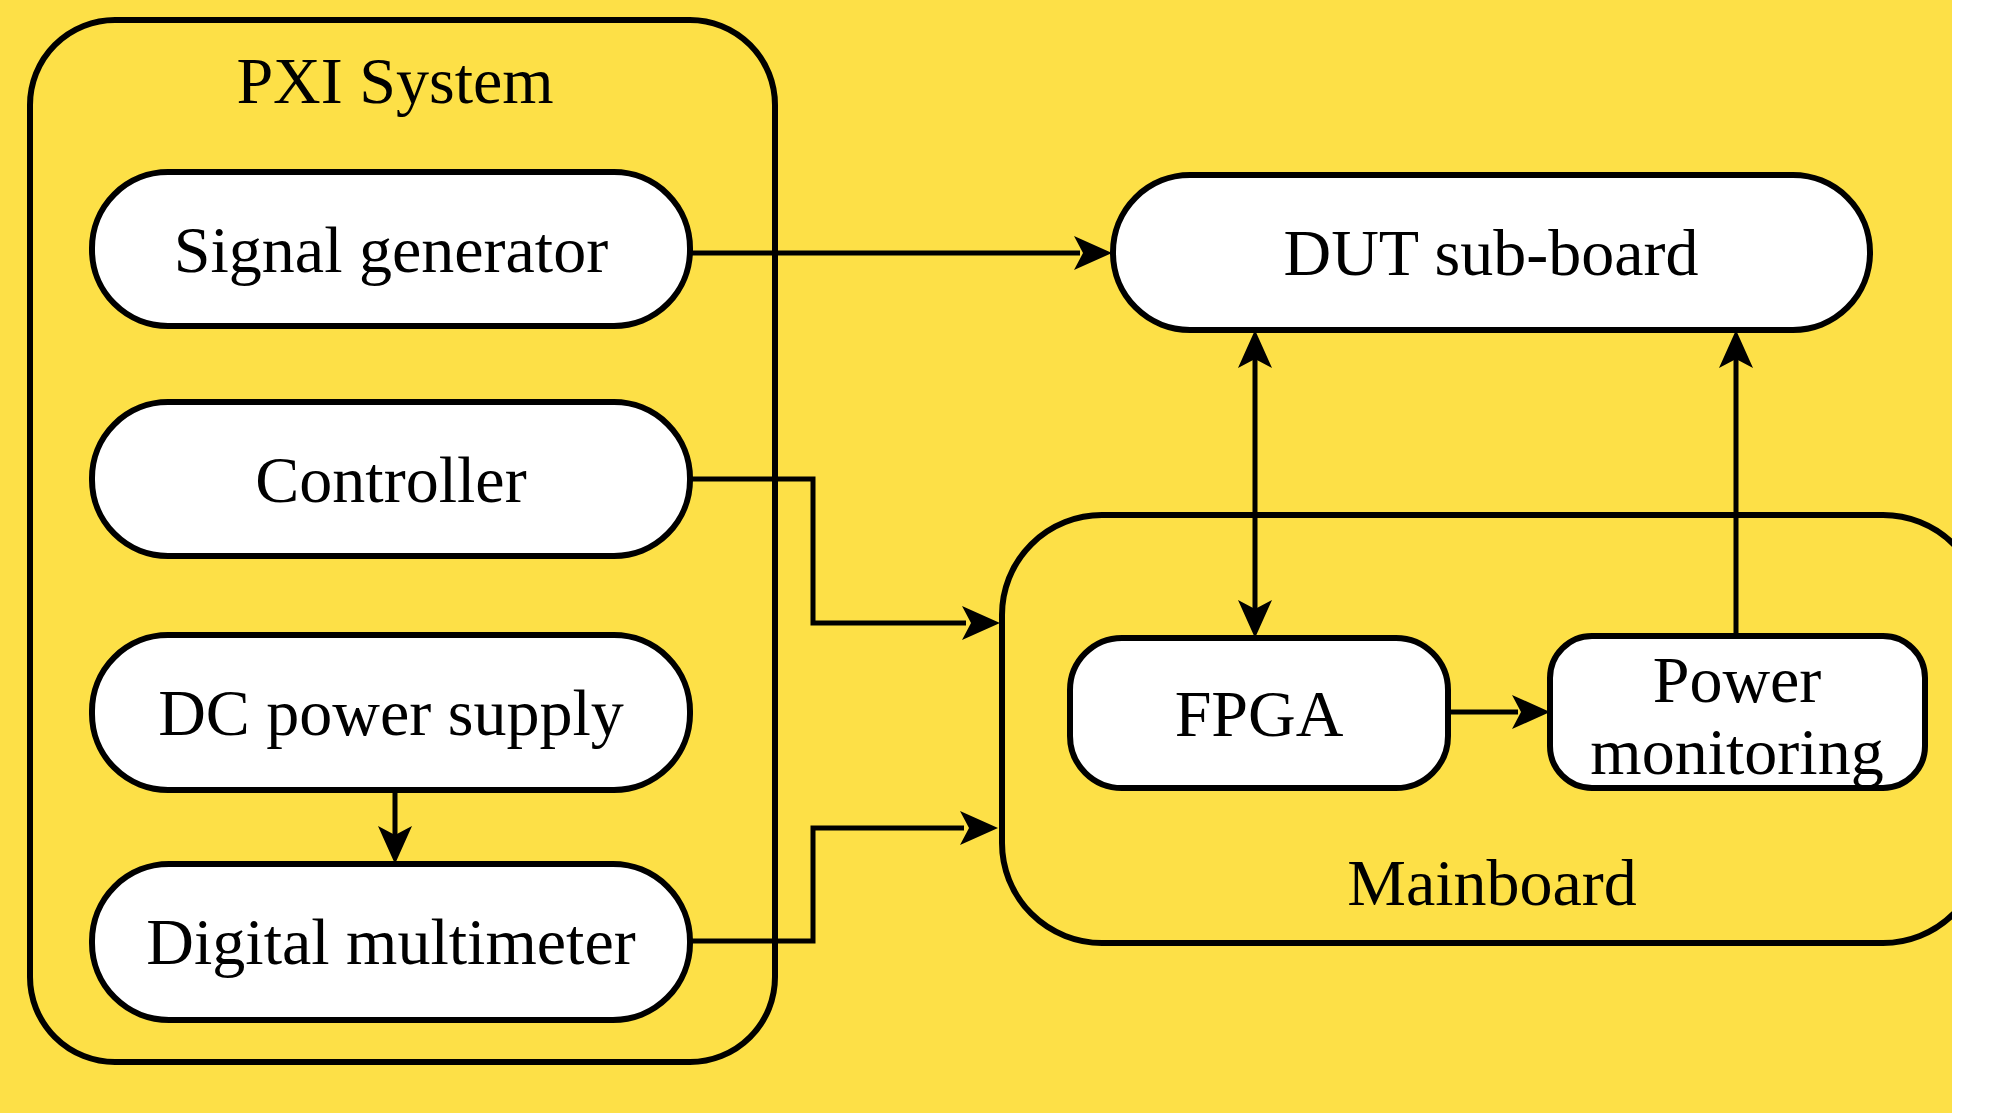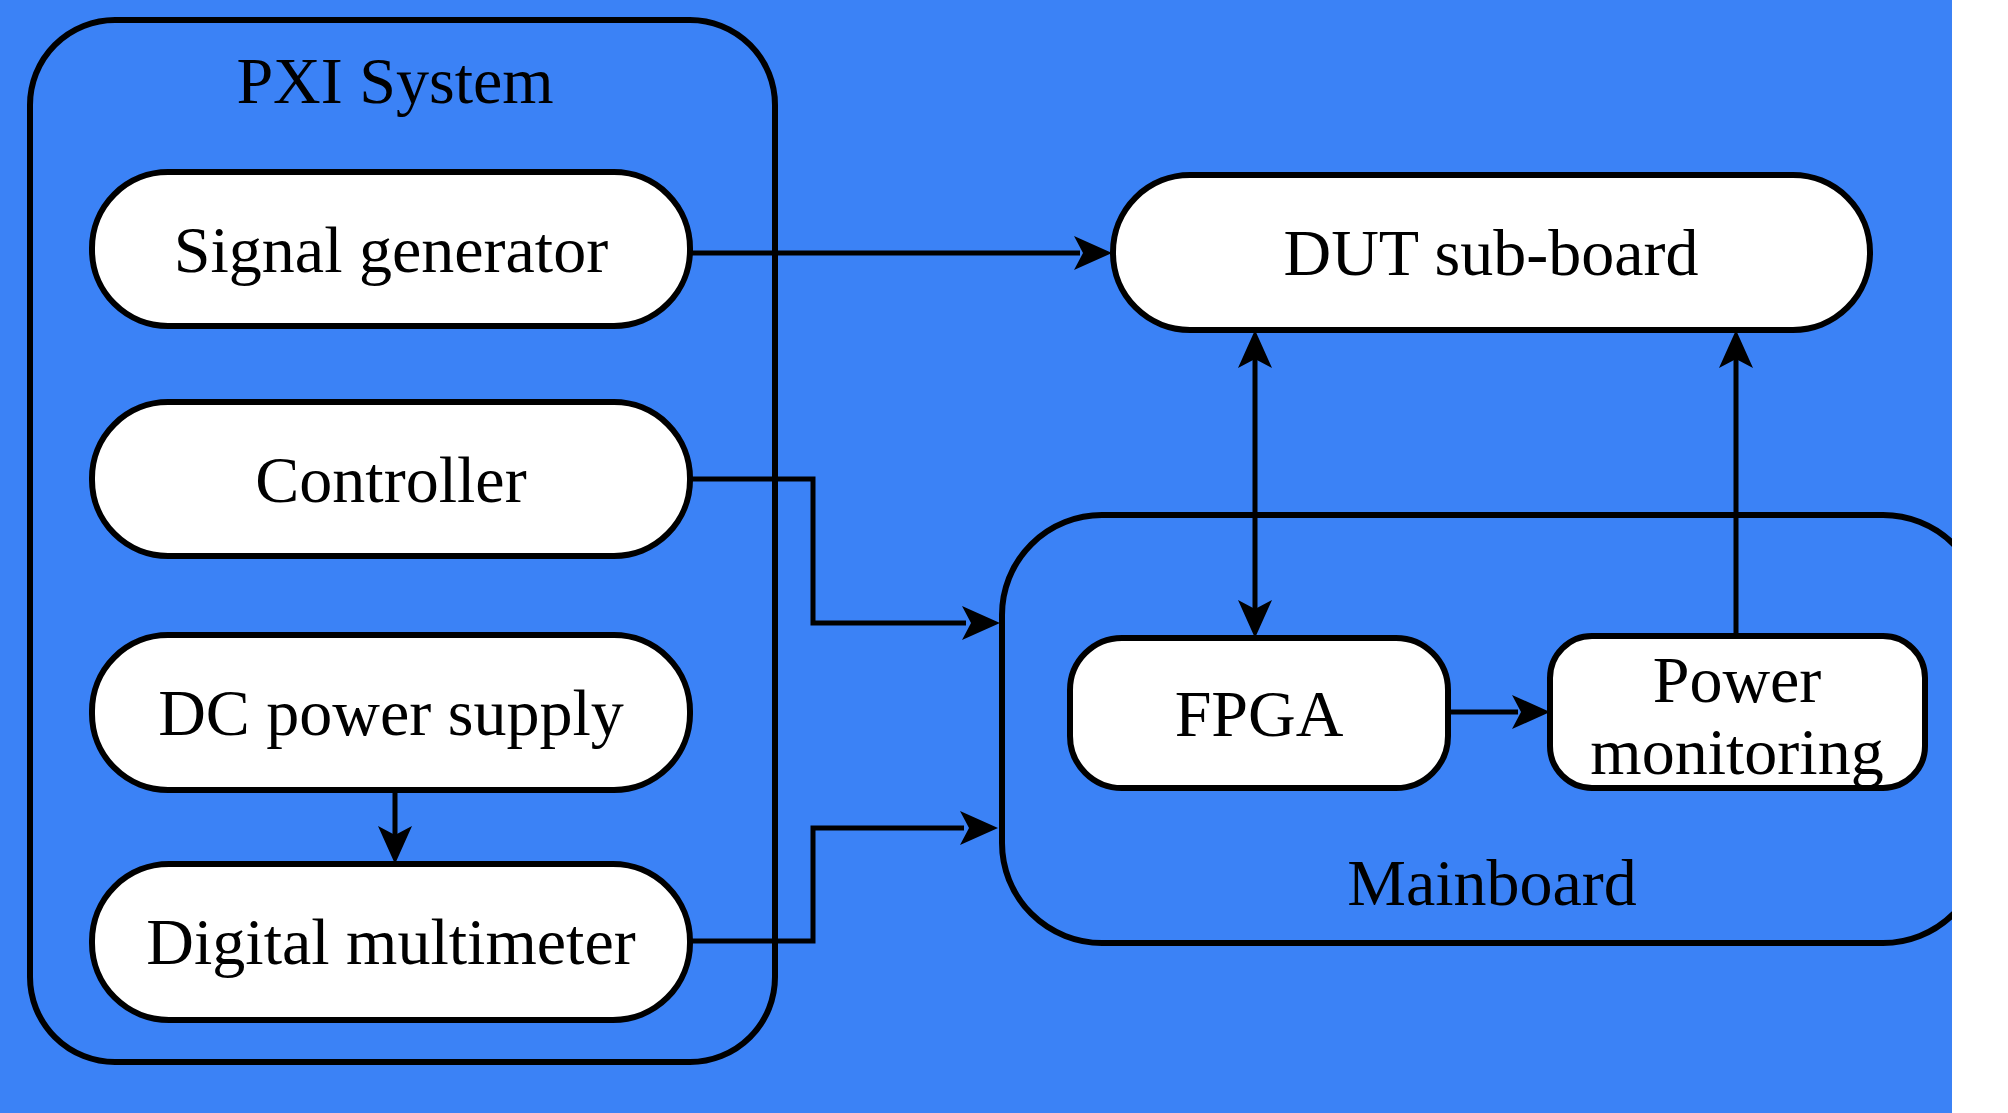--- a/index.html
+++ b/index.html
@@ -4,21 +4,21 @@
 <style>
   html, body {
     margin: 0;
     padding: 0;
     background: #ffffff;
   }
   .canvas {
     position: relative;
     width: 1952px;
     height: 1113px;
-    background: #3b82f6;
+    background: #fde047;
     overflow: hidden;
   }
   svg {
     display: block;
   }
   .node-box {
     fill: #ffffff;
     stroke: #000000;
     stroke-width: 6;
   }

